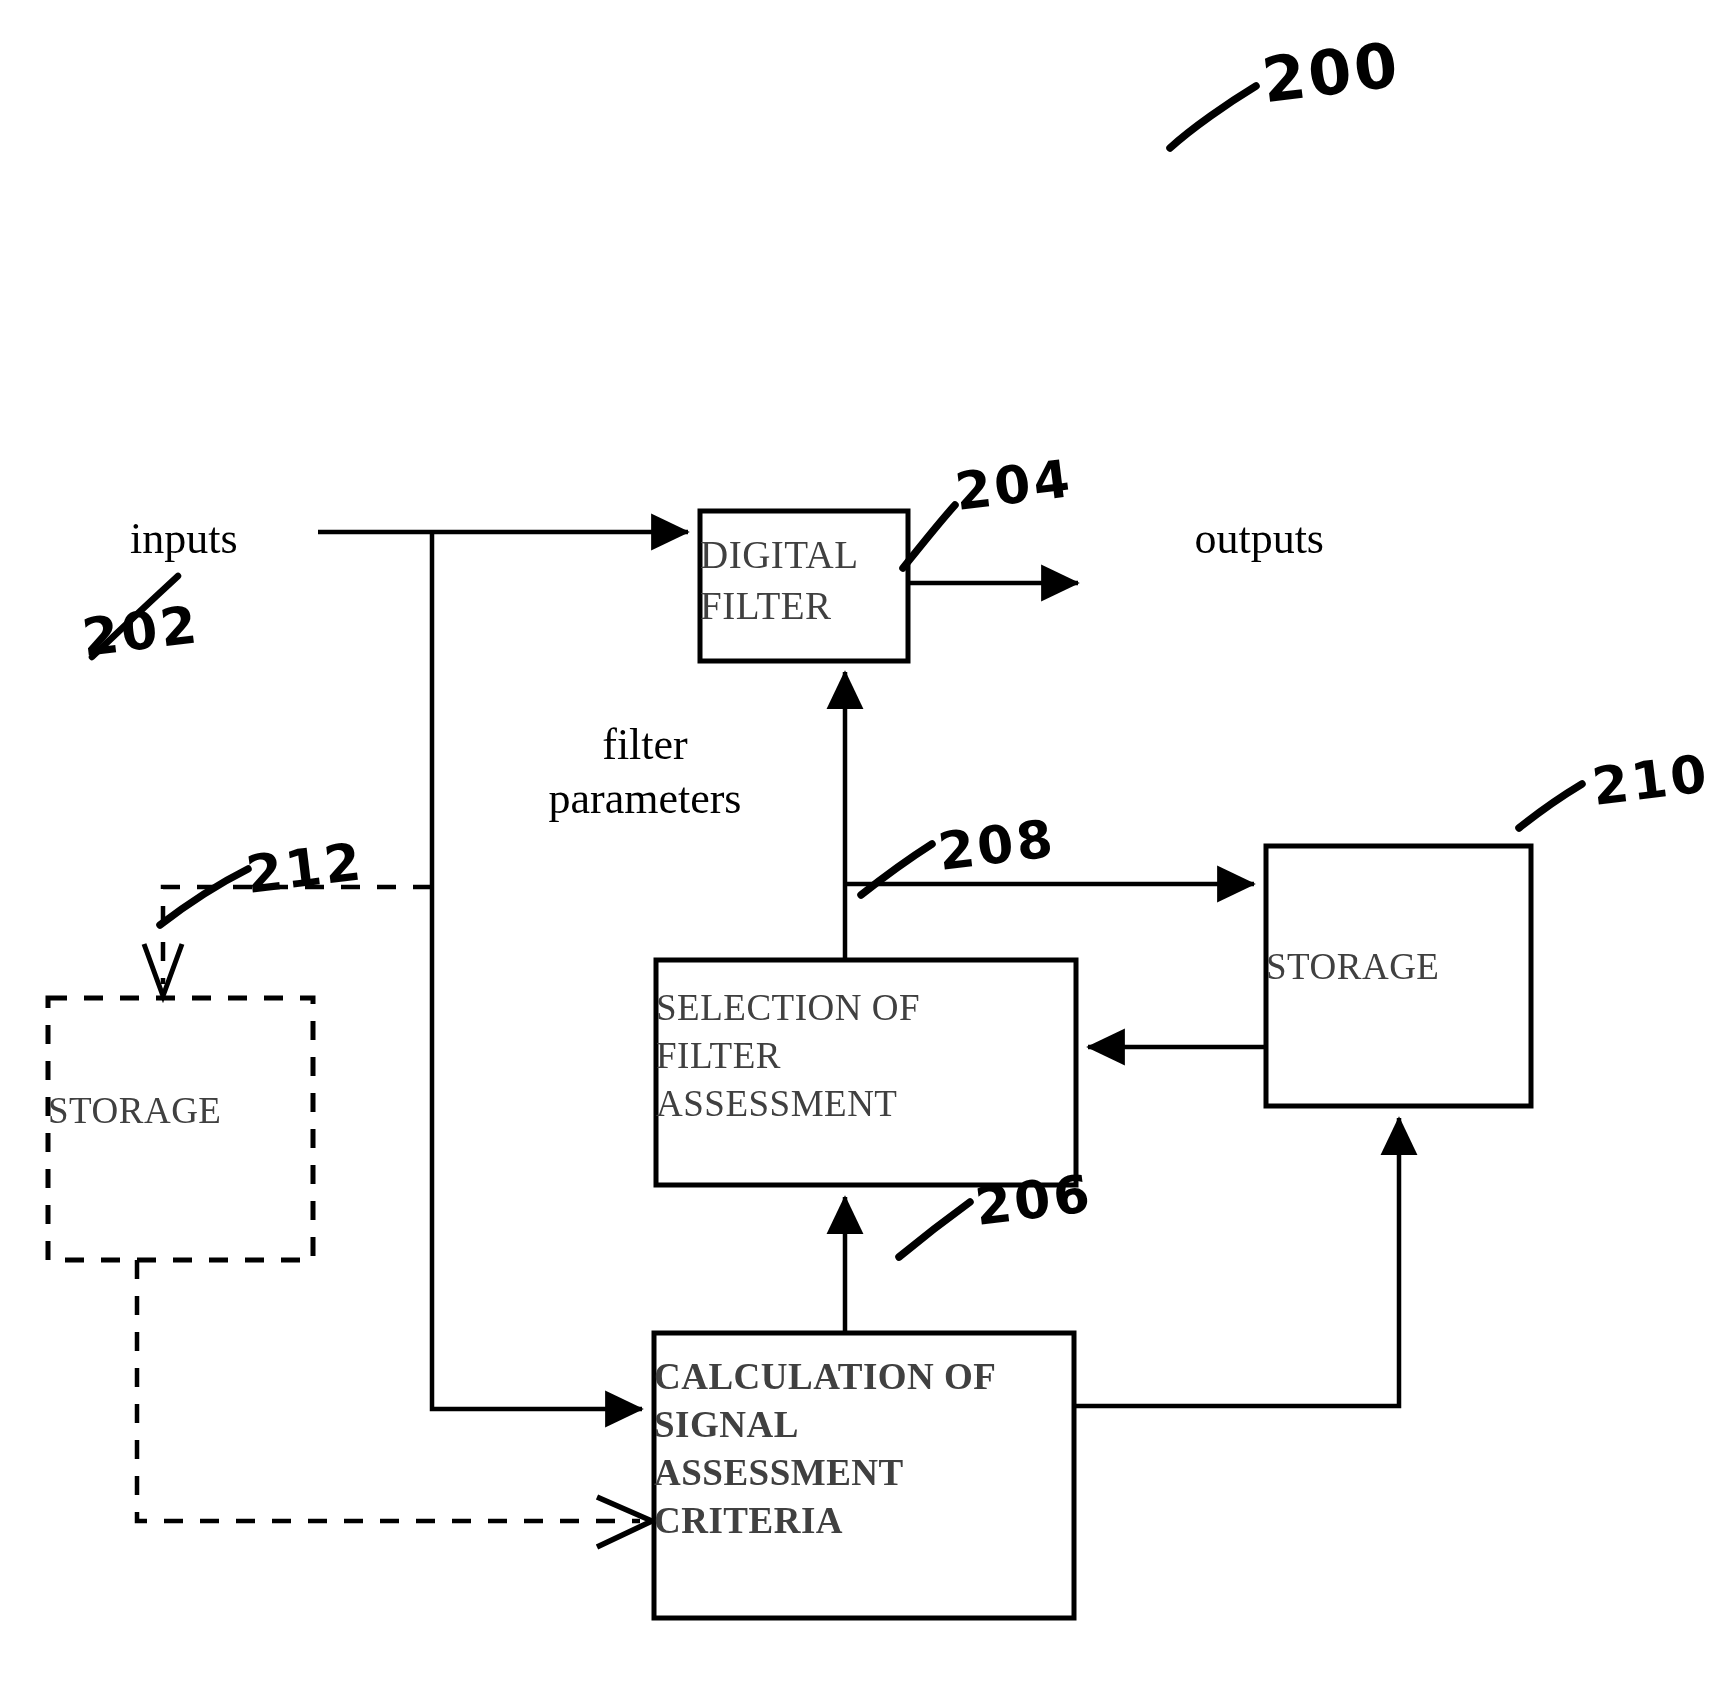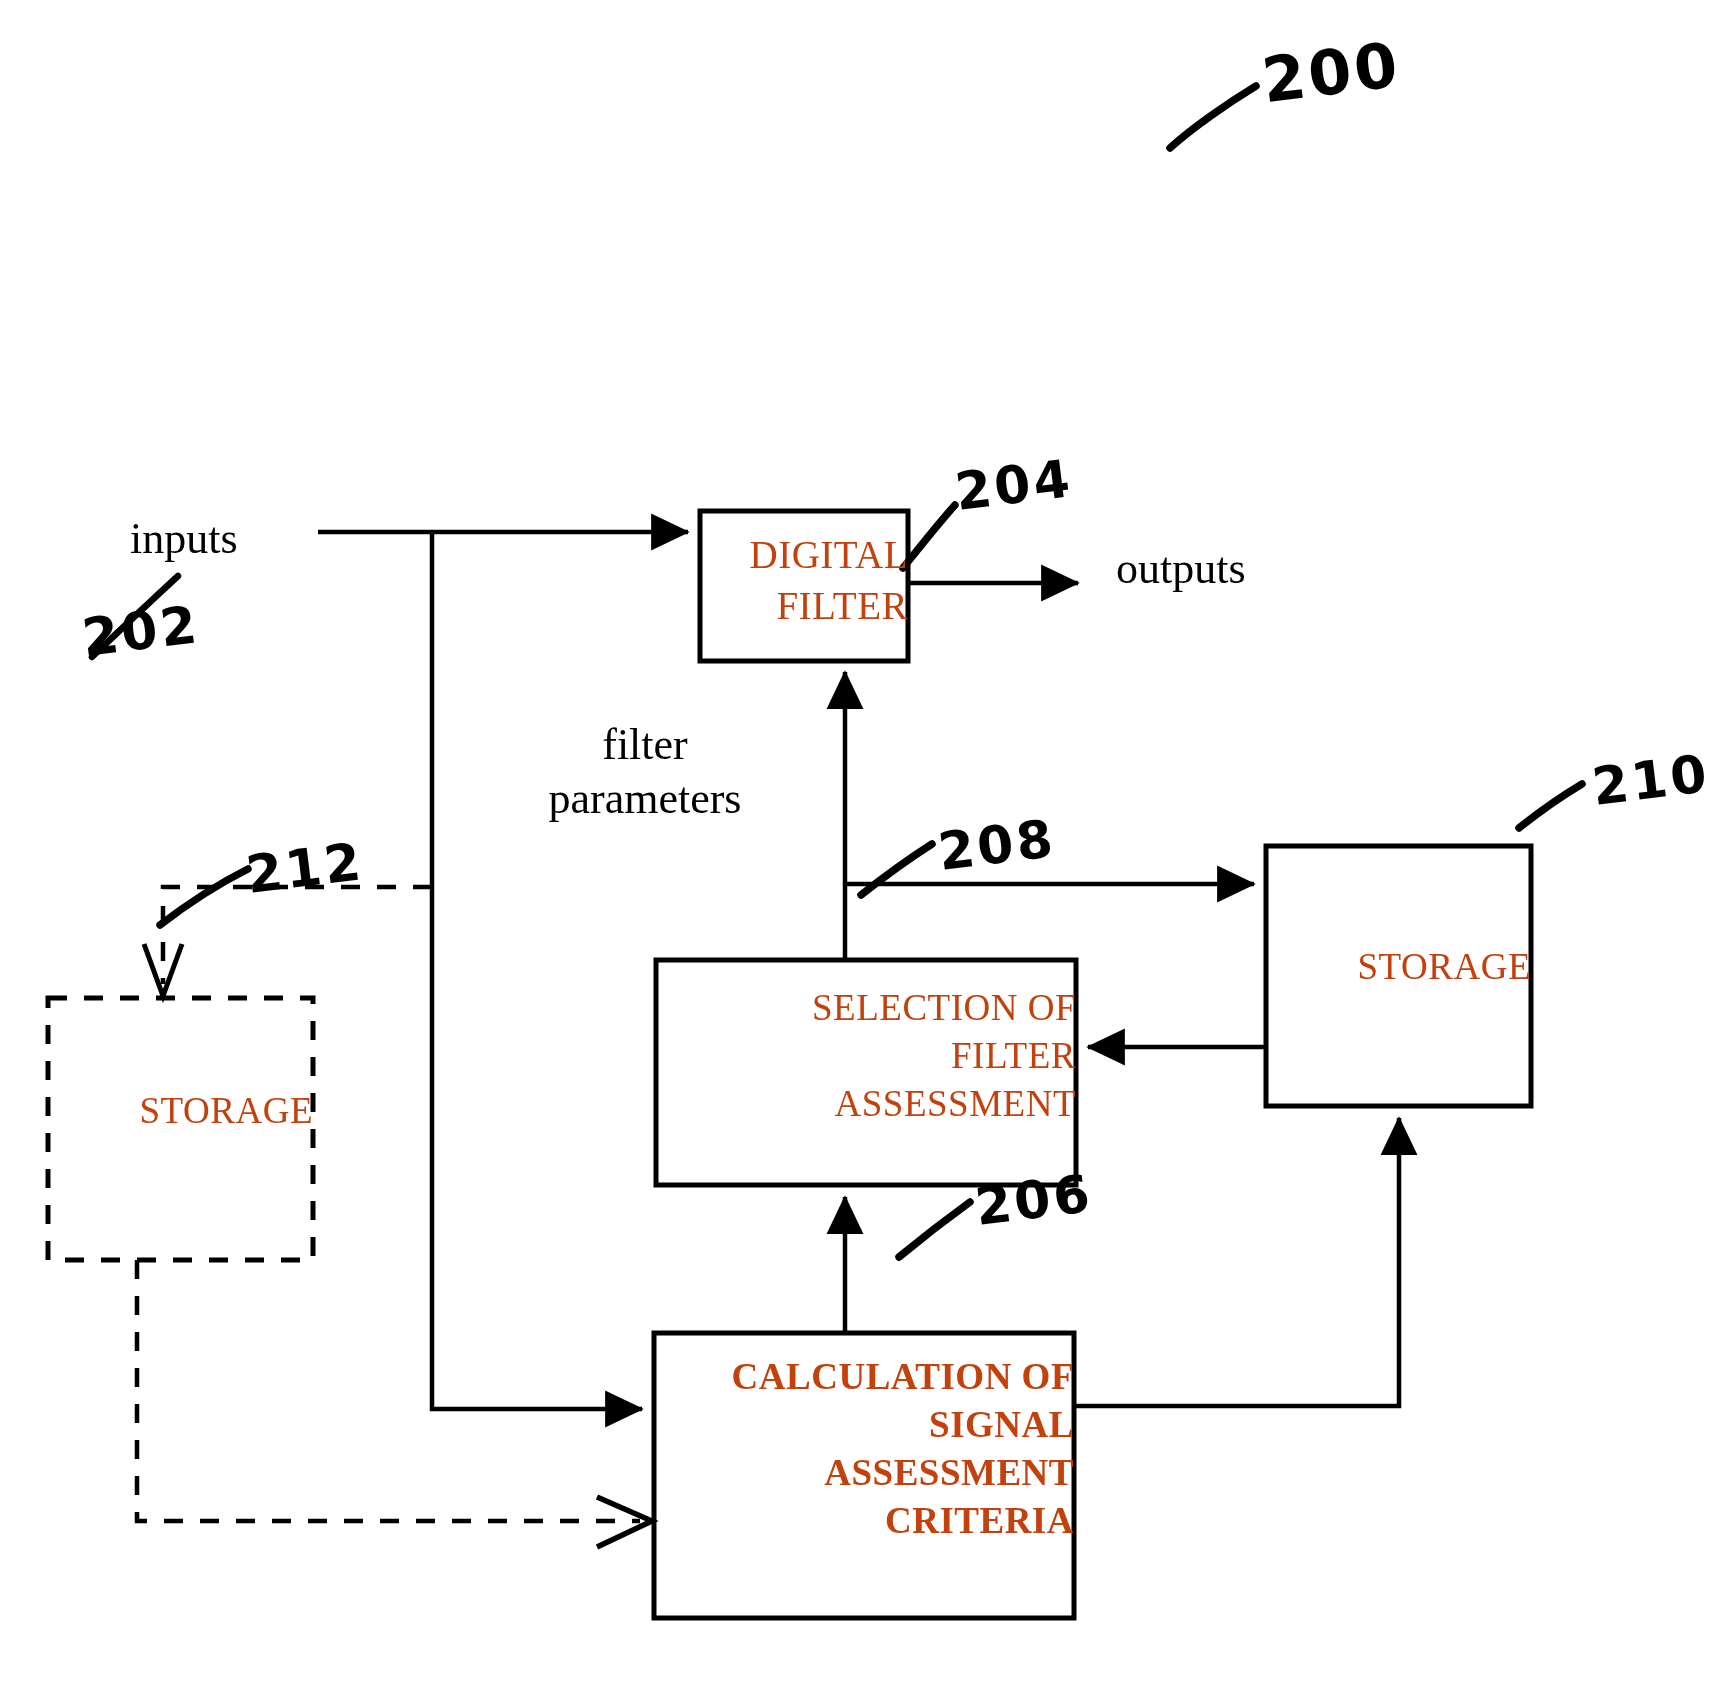--- a/index.html
+++ b/index.html
@@ -17,22 +17,22 @@
   }
   #figure svg {
     position: absolute;
     top: 0;
     left: 0;
     width: 1723px;
     height: 1684px;
   }
   .blk-label {
     position: absolute;
-    text-align: right;
-    color: #c2410c;
+    text-align: left;
+    color: #404040;
     font-family: "Liberation Serif", "DejaVu Serif", serif;
     letter-spacing: 0.5px;
     line-height: 1.30;
     white-space: pre-line;
     pointer-events: none;
   }
   .io-label {
     position: absolute;
     color: #000000;
     font-family: "Liberation Serif", "DejaVu Serif", serif;
@@ -120,21 +120,21 @@
 
   <div class="blk-label" style="left:654px; top:1353px; width:420px; font-size:37px;font-weight:bold;">CALCULATION OF
 SIGNAL
 ASSESSMENT
 CRITERIA</div>
 
   <div class="blk-label" style="left:48px; top:1087px; width:265px; font-size:37px;">STORAGE</div>
 
   <div class="io-label" style="left:130px; top:512px; width:160px; text-align:left;">inputs</div>
 
-  <div class="io-label" style="left:1104px; top:542px; width:220px; text-align:left;margin-left:12px;">outputs</div>
+  <div class="io-label" style="left:1104px; top:512px; width:220px; text-align:right;">outputs</div>
 
   <div class="io-label" style="left:520px; top:718px; width:250px; text-align:center;">filter
 parameters</div>
 
   <div class="ref-num slant" style="left:1262px; top:36px; font-size:62px;">200</div>
 
   <div class="ref-num slant" style="left:955px; top:455px;">204</div>
 
   <div class="ref-num slant" style="left:82px; top:601px;">202</div>
 

